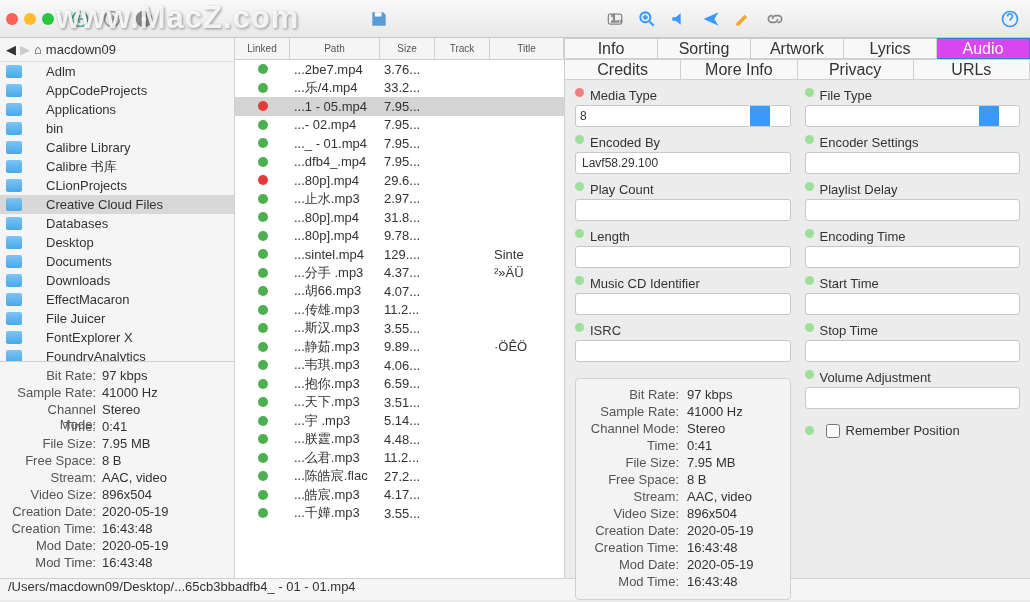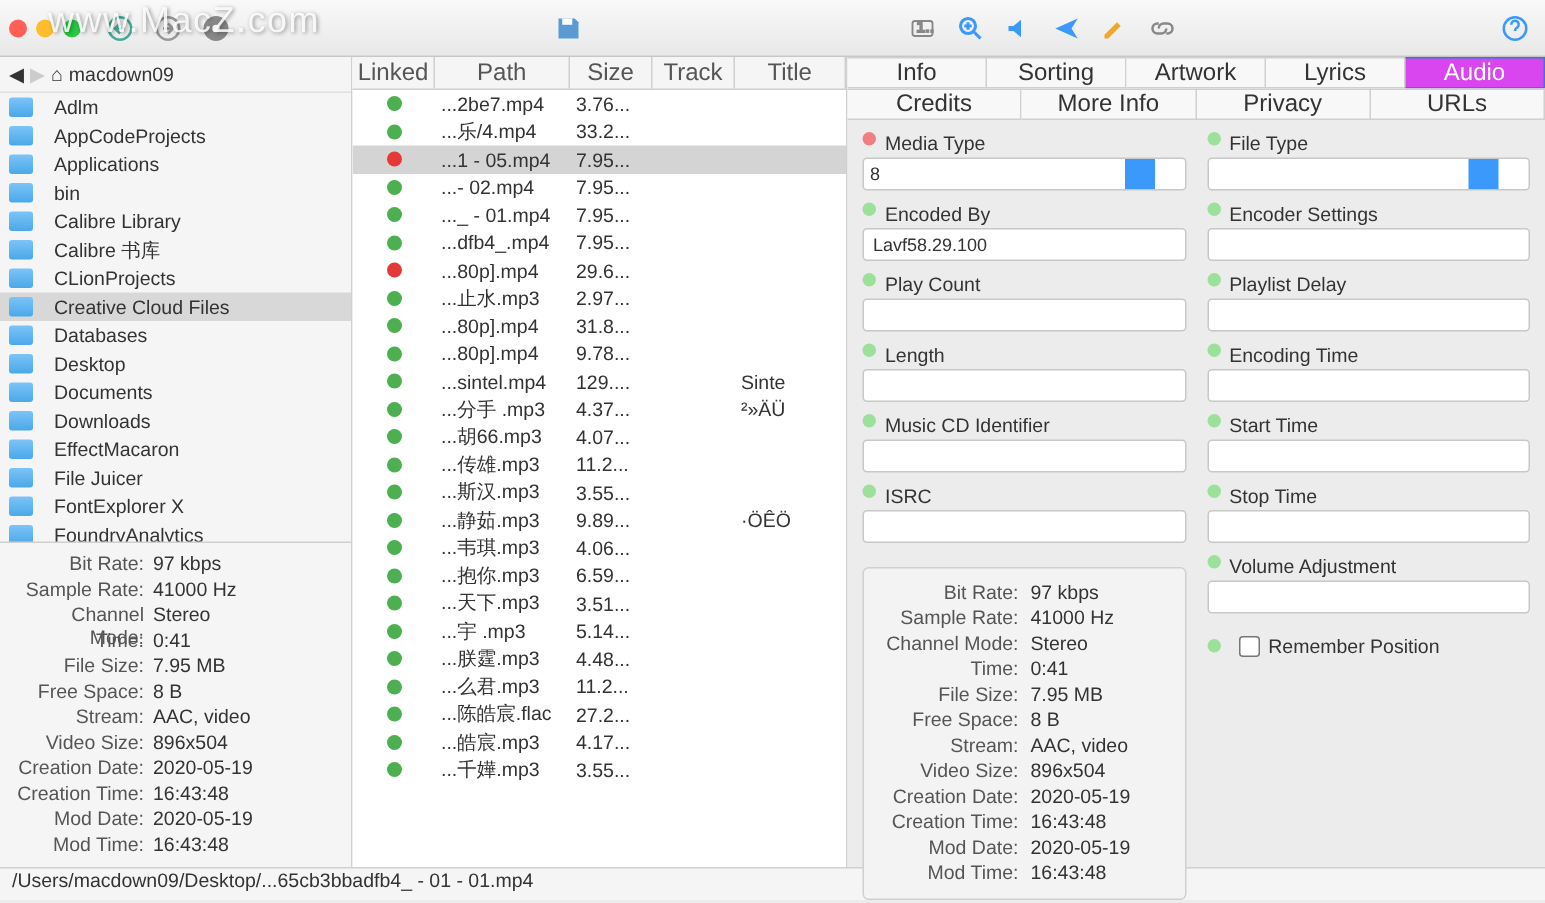--- a/index.html
+++ b/index.html
@@ -3,34 +3,34 @@
 <meta charset="utf-8">
 <style>
 *{margin:0;padding:0;box-sizing:border-box;font-family:-apple-system,BlinkMacSystemFont,"Helvetica Neue",sans-serif;font-size:13px;color:#333}
 body{width:1030px;height:602px;background:#ececec;overflow:hidden;position:relative}
 .toolbar{height:38px;background:linear-gradient(#f9f9f9,#e8e8e8);border-bottom:1px solid #c7c7c7;display:flex;align-items:center;padding:0 6px;gap:4px}
 .tbtn{width:28px;height:28px;border-radius:4px;display:flex;align-items:center;justify-content:center;color:#555}
 .tbtn svg{width:20px;height:20px}
 .traffic{display:flex;gap:6px;margin-right:8px}
 .tdot{width:12px;height:12px;border-radius:50%}
 .tred{background:#ff5f57}.tyel{background:#ffbd2e}.tgrn{background:#28c940}
-.watermark{position:absolute;top:0px;left:32px;font-size:24px;font-weight:400;color:rgba(255,255,255,0.85);text-shadow:1px 1px 3px rgba(0,0,0,0.4);z-index:100;pointer-events:none;letter-spacing:1px}
+.watermark{position:absolute;top:0px;left:56px;font-size:31px;font-weight:700;color:rgba(255,255,255,0.85);text-shadow:1px 1px 3px rgba(0,0,0,0.4);z-index:100;pointer-events:none;letter-spacing:1px}
 .main{display:flex;height:540px}
 .sidebar{width:235px;background:#f5f5f5;border-right:1px solid #d0d0d0;display:flex;flex-direction:column}
 .crumb{height:24px;display:flex;align-items:center;padding:0 6px;gap:4px;font-size:12px;color:#666;border-bottom:1px solid #e0e0e0}
 .filelist{flex:1;overflow-y:auto}
-.frow{height:19px;display:flex;align-items:center;padding:0 6px;gap:14px;cursor:default}
+.frow{height:19px;display:flex;align-items:center;padding:0 6px;gap:24px;cursor:default}
 .frow.sel{background:#d8d8d8}
 .fico{width:16px;height:13px;background:linear-gradient(#7cc4f8,#4aa8e8);border-radius:2px;flex-shrink:0}
 .meta{padding:6px 8px;border-top:1px solid #d0d0d0}
 .mrow{display:flex;height:17px;font-size:11px}
 .mlbl{width:88px;text-align:right;margin-right:6px;color:#555}
 .center{width:330px;background:#fff;border-right:1px solid #d0d0d0;display:flex;flex-direction:column}
 .thead{height:22px;display:flex;border-bottom:1px solid #d0d0d0;background:#f5f5f5}
-.th{border-right:1px solid #d0d0d0;display:flex;align-items:center;justify-content:center;font-size:16px;color:#555}
+.th{border-right:1px solid #d0d0d0;display:flex;align-items:center;justify-content:center;font-size:10px;color:#555}
 .tbody{flex:1;overflow-y:auto}
 .trow{height:18.5px;display:flex;align-items:center}
 .trow.sel{background:#d4d4d4}
 .dot{width:10px;height:10px;border-radius:50%;margin:0 auto}
 .dgrn{background:#4caf50}.dred{background:#e53935}
 .c-link{width:55px;text-align:center}
 .c-path{width:90px;padding-left:4px;overflow:hidden;white-space:nowrap}
 .c-size{width:55px;padding-left:4px}
 .c-track{width:55px}
 .c-title{flex:1;padding-left:4px;overflow:hidden;white-space:nowrap}

